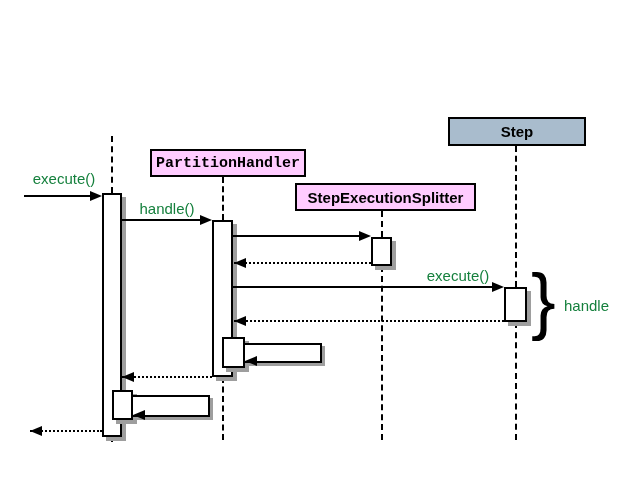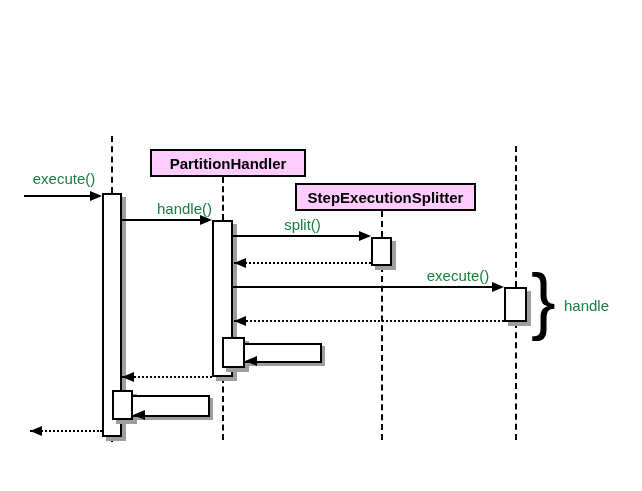--- a/index.html
+++ b/index.html
@@ -48,43 +48,45 @@
 
   <div class="lifeline" style="left:111px; top:136px; height:57px;"></div>
   <div class="lifeline" style="left:111px; top:437px; height:5px;"></div>
   <div class="lifeline" style="left:222px; top:177px; height:43px;"></div>
   <div class="lifeline" style="left:222px; top:377px; height:63px;"></div>
   <div class="lifeline" style="left:381px; top:211px; height:26px;"></div>
   <div class="lifeline" style="left:381px; top:266px; height:174px;"></div>
   <div class="lifeline" style="left:515px; top:146px; height:141px;"></div>
   <div class="lifeline" style="left:515px; top:322px; height:118px;"></div>
 
-  <div class="actor pink" style="left:150px; top:149px; width:156px; height:28px;">
+  <div class="actor pink" style="left:150px; top:149px; width:156px; height:28px;font-family:Liberation Mono, monospace;">
     <span>PartitionHandler</span>
   </div>
   <div class="actor pink" style="left:295px; top:183px; width:181px; height:28px;">
     <span>StepExecutionSplitter</span>
+  </div>
+  <div class="actor blue" style="left:448px; top:117px; width:138px; height:29px;">
+    <span>Step</span>
   </div>
 
   <div class="bar" style="left:102px; top:193px; width:20px; height:244px;"></div>
   <div class="bar" style="left:212px; top:220px; width:21px; height:157px;"></div>
   <div class="bar" style="left:371px; top:237px; width:21px; height:29px;"></div>
   <div class="bar" style="left:504px; top:287px; width:23px; height:35px;"></div>
   <div class="bar" style="left:222px; top:337px; width:23px; height:31px;"></div>
   <div class="bar" style="left:112px; top:390px; width:21px; height:30px;"></div>
 
   <div class="lbl" style="left:24px; top:170px; width:80px;">execute()</div>
   <div class="line" style="left:24px; top:195px; width:67px;"></div>
   <div class="arr-r" style="left:90px; top:191px;"></div>
 
-  <div class="lbl" style="left:122px; top:200px; width:90px;text-align:right;">handle()</div>
+  <div class="lbl" style="left:122px; top:200px; width:90px;">handle()</div>
   <div class="line" style="left:122px; top:219px; width:79px;"></div>
   <div class="arr-r" style="left:200px; top:215px;"></div>
 
-  <div class="lbl" style="left:245px; top:216px; width:115px;">split()</div>
   <div class="line" style="left:233px; top:235px; width:127px;"></div>
   <div class="arr-r" style="left:359px; top:231px;"></div>
 
   <div class="line dotted" style="left:234px; top:262px; width:137px;"></div>
   <div class="arr-l" style="left:234px; top:258px;"></div>
 
   <div class="lbl" style="left:413px; top:267px; width:90px;">execute()</div>
   <div class="line" style="left:233px; top:286px; width:260px;"></div>
   <div class="arr-r" style="left:492px; top:282px;"></div>
 

